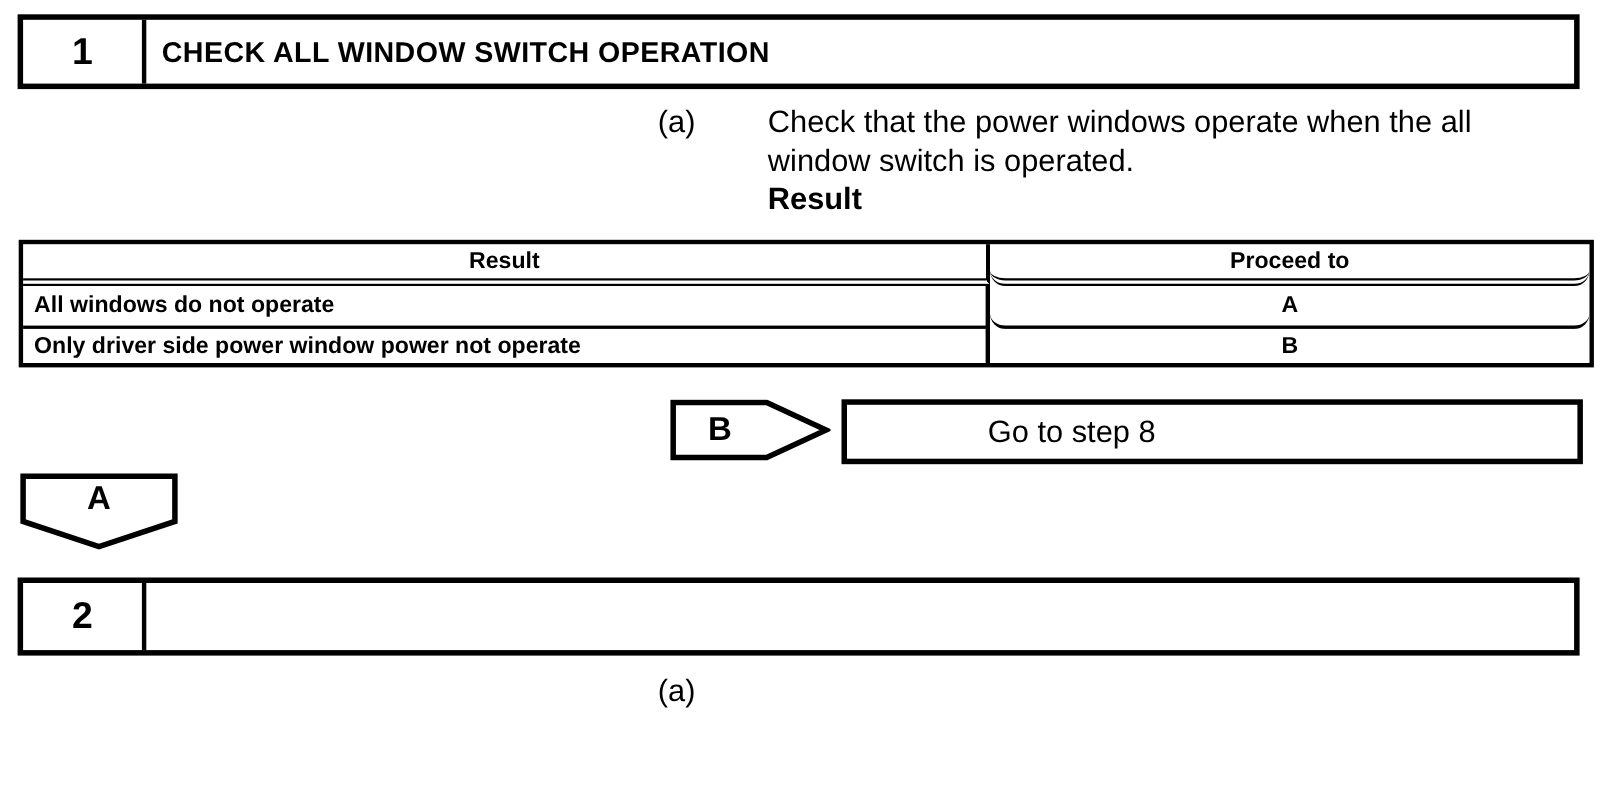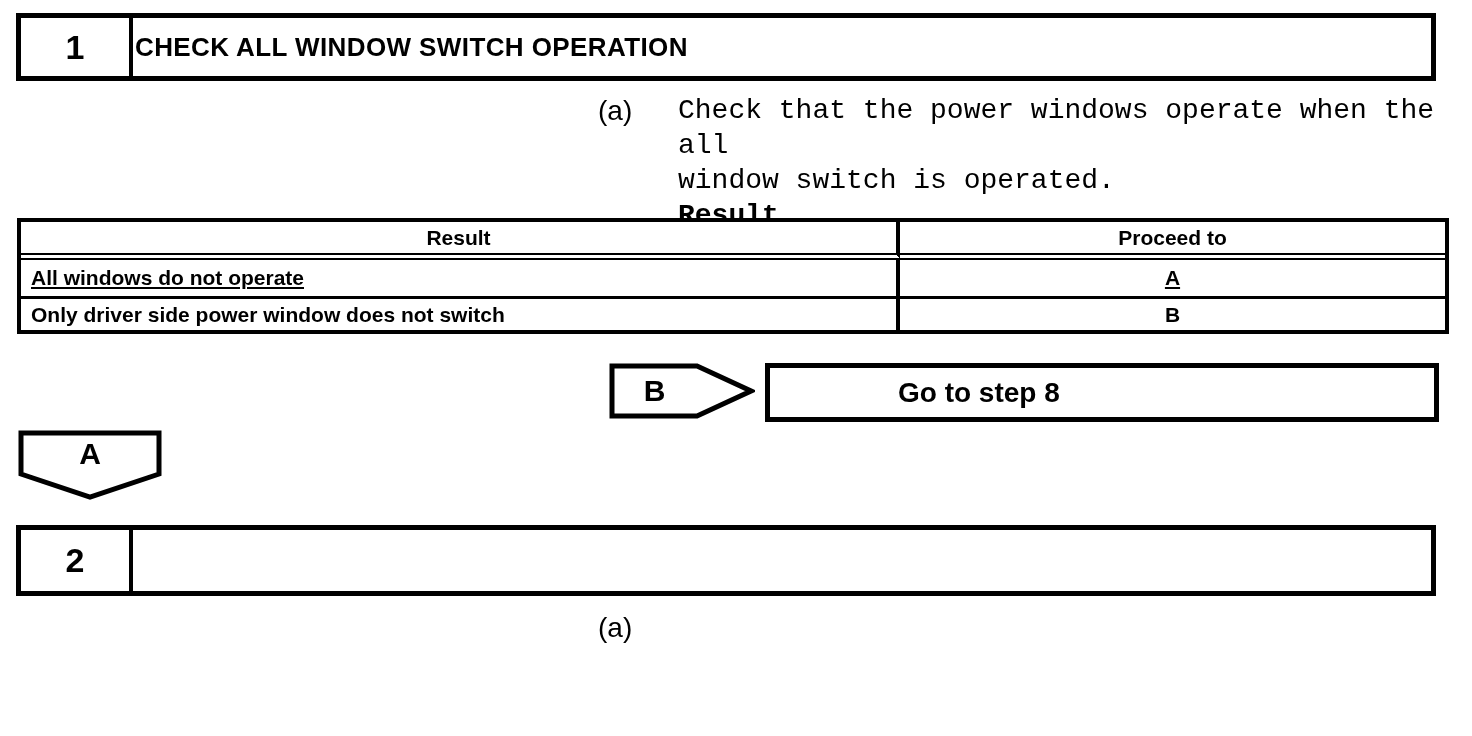--- a/index.html
+++ b/index.html
@@ -37,40 +37,39 @@
     display: flex;
     align-items: center;
     justify-content: center;
     font-weight: bold;
     font-size: 34px;
   }
   .step-title {
     flex: 1;
     display: flex;
     align-items: center;
-    padding-left: 2px;
+    padding-left: 14px;
     font-weight: bold;
     font-size: 26px;
     letter-spacing: 0.4px;
     white-space: nowrap;
   }
 
   
   .item-label {
     position: absolute;
     font-size: 28px;
     line-height: 35px;
   }
   .item-label.p1, .item-text-wrap.p1 { top: 93px; }
   .item-label.p2, .item-text-wrap.p2 { top: 610px; }
   .item-label { left: 598px; }
   .item-text-wrap {
     position: absolute;
-    left: 678px;
-    font-family: Liberation Mono, monospace;
+    left: 698px;
   }
   .item-text-wrap .lines {
     font-size: 28px;
     line-height: 35px;
     white-space: pre-line;
   }
   .result-heading {
     font-size: 28px;
     line-height: 35px;
     font-weight: bold;
@@ -93,23 +92,23 @@
     font-size: 21px;
   }
   .rtable .cell {
     box-sizing: border-box;
     display: flex;
     align-items: center;
     overflow: hidden;
   }
   .rtable .c1 { border-right: 4px solid #000; }
   .rtable .hdr { border-bottom: 7px double #000; justify-content: center; }
-  .rtable .r1 { border-bottom: 3px solid #000; text-decoration: underline; }
+  .rtable .r1 { border-bottom: 3px solid #000; }
   .rtable .left { padding-left: 10px; }
-  .rtable .center { justify-content: center; }
+  .rtable .center { justify-content: center; border-radius: 14px; }
 
   
   .connector {
     position: absolute;
   }
   .connector svg { display: block; }
   .connector .label {
     position: absolute;
     display: flex;
     align-items: center;
@@ -127,21 +126,21 @@
     left: 765px;
     top: 363px;
     width: 674px;
     height: 59px;
     border: 5px solid #000;
     box-sizing: border-box;
     background: #fff;
     display: flex;
     align-items: center;
     padding-left: 128px;
-    font-weight: bold;
+    font-weight: normal;
     font-size: 28px;
   }
 </style>
 </head>
 <body>
 
 <div class="page">
 
   <div class="step-box one">
     <div class="step-num">1</div>
@@ -155,21 +154,21 @@
     <div class="result-heading">Result</div>
   </div>
 
   <div class="rtable">
     <div class="cell c1 hdr">Result</div>
     <div class="cell hdr center">Proceed to</div>
 
     <div class="cell c1 r1 left">All windows do not operate</div>
     <div class="cell r1 center">A</div>
 
-    <div class="cell c1 left">Only driver side power window does not switch</div>
+    <div class="cell c1 left">Only driver side power window power not operate</div>
     <div class="cell center">B</div>
   </div>
 
   <div class="connector connector-b">
     <svg width="146" height="56" viewBox="0 0 146 56">
       <polygon points="3,3 88,3 142,28 88,53 3,53" fill="#ffffff" stroke="#000000" stroke-width="5" stroke-linejoin="miter"></polygon>
     </svg>
     <span class="label">B</span>
   </div>
 

